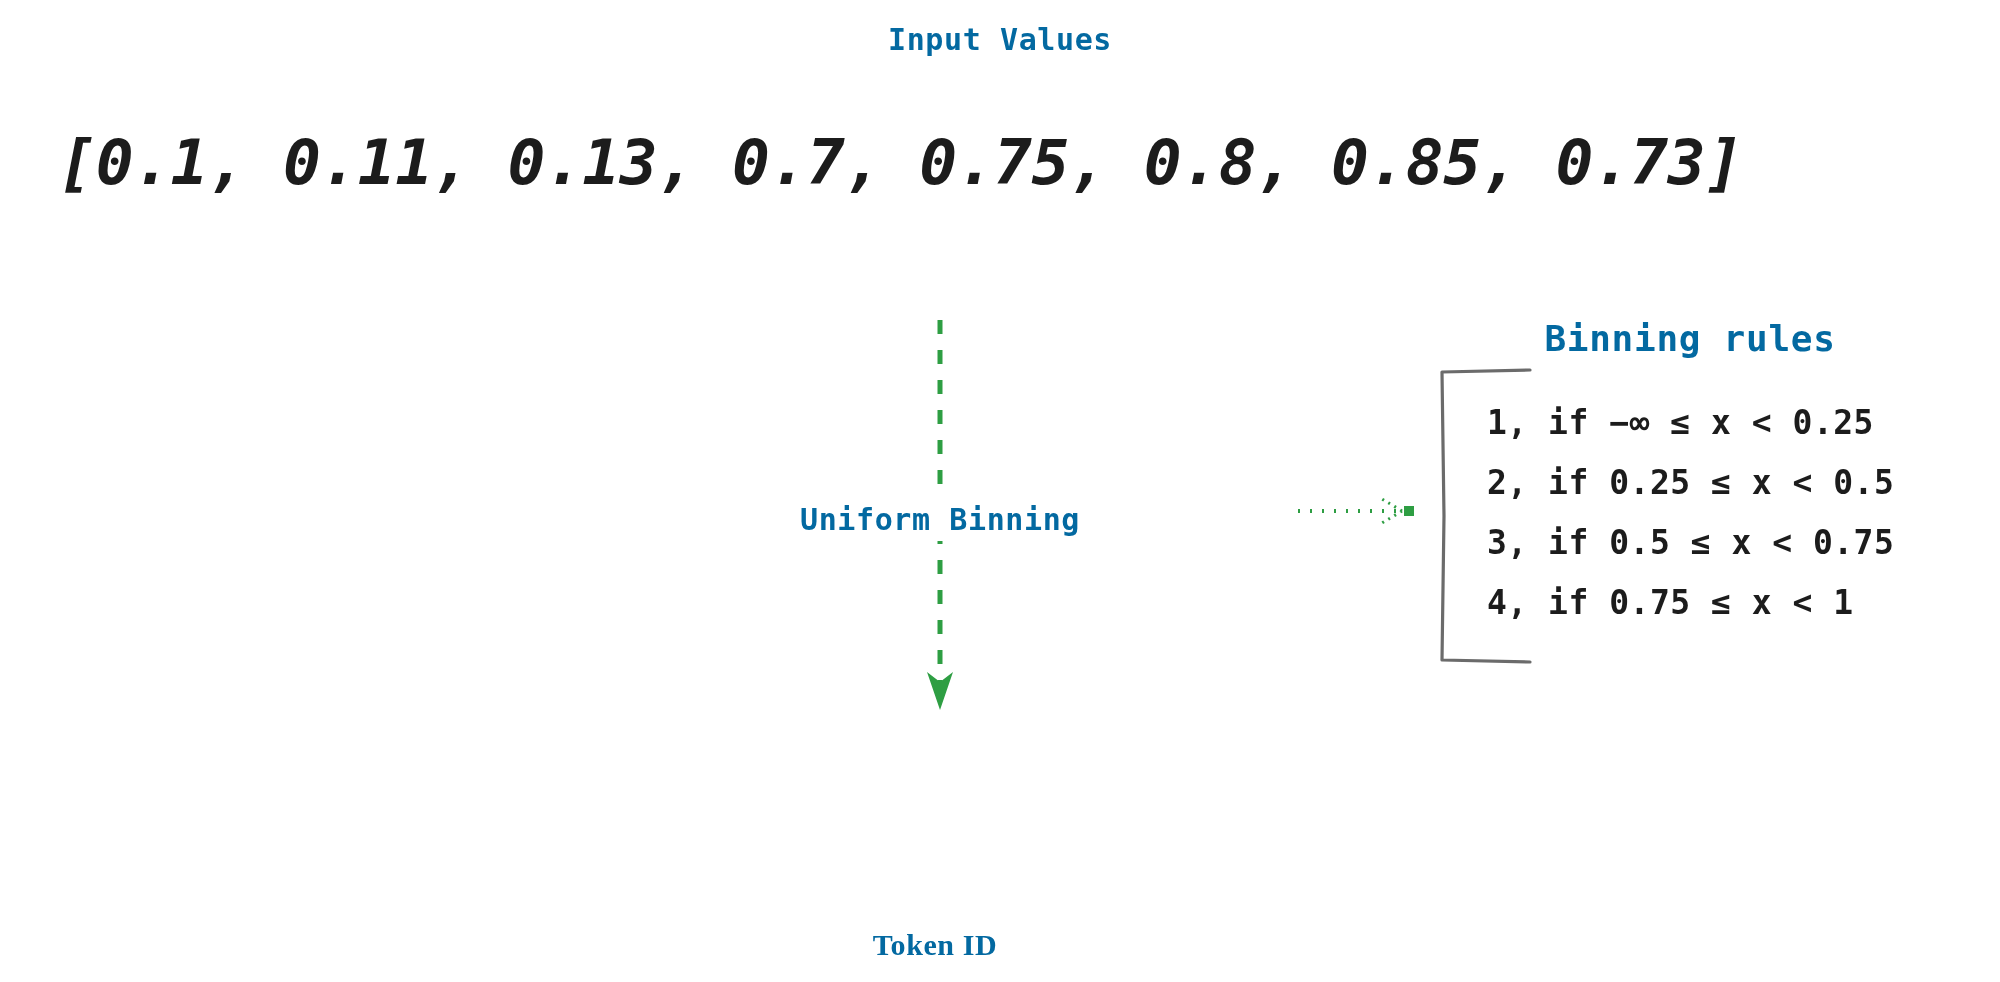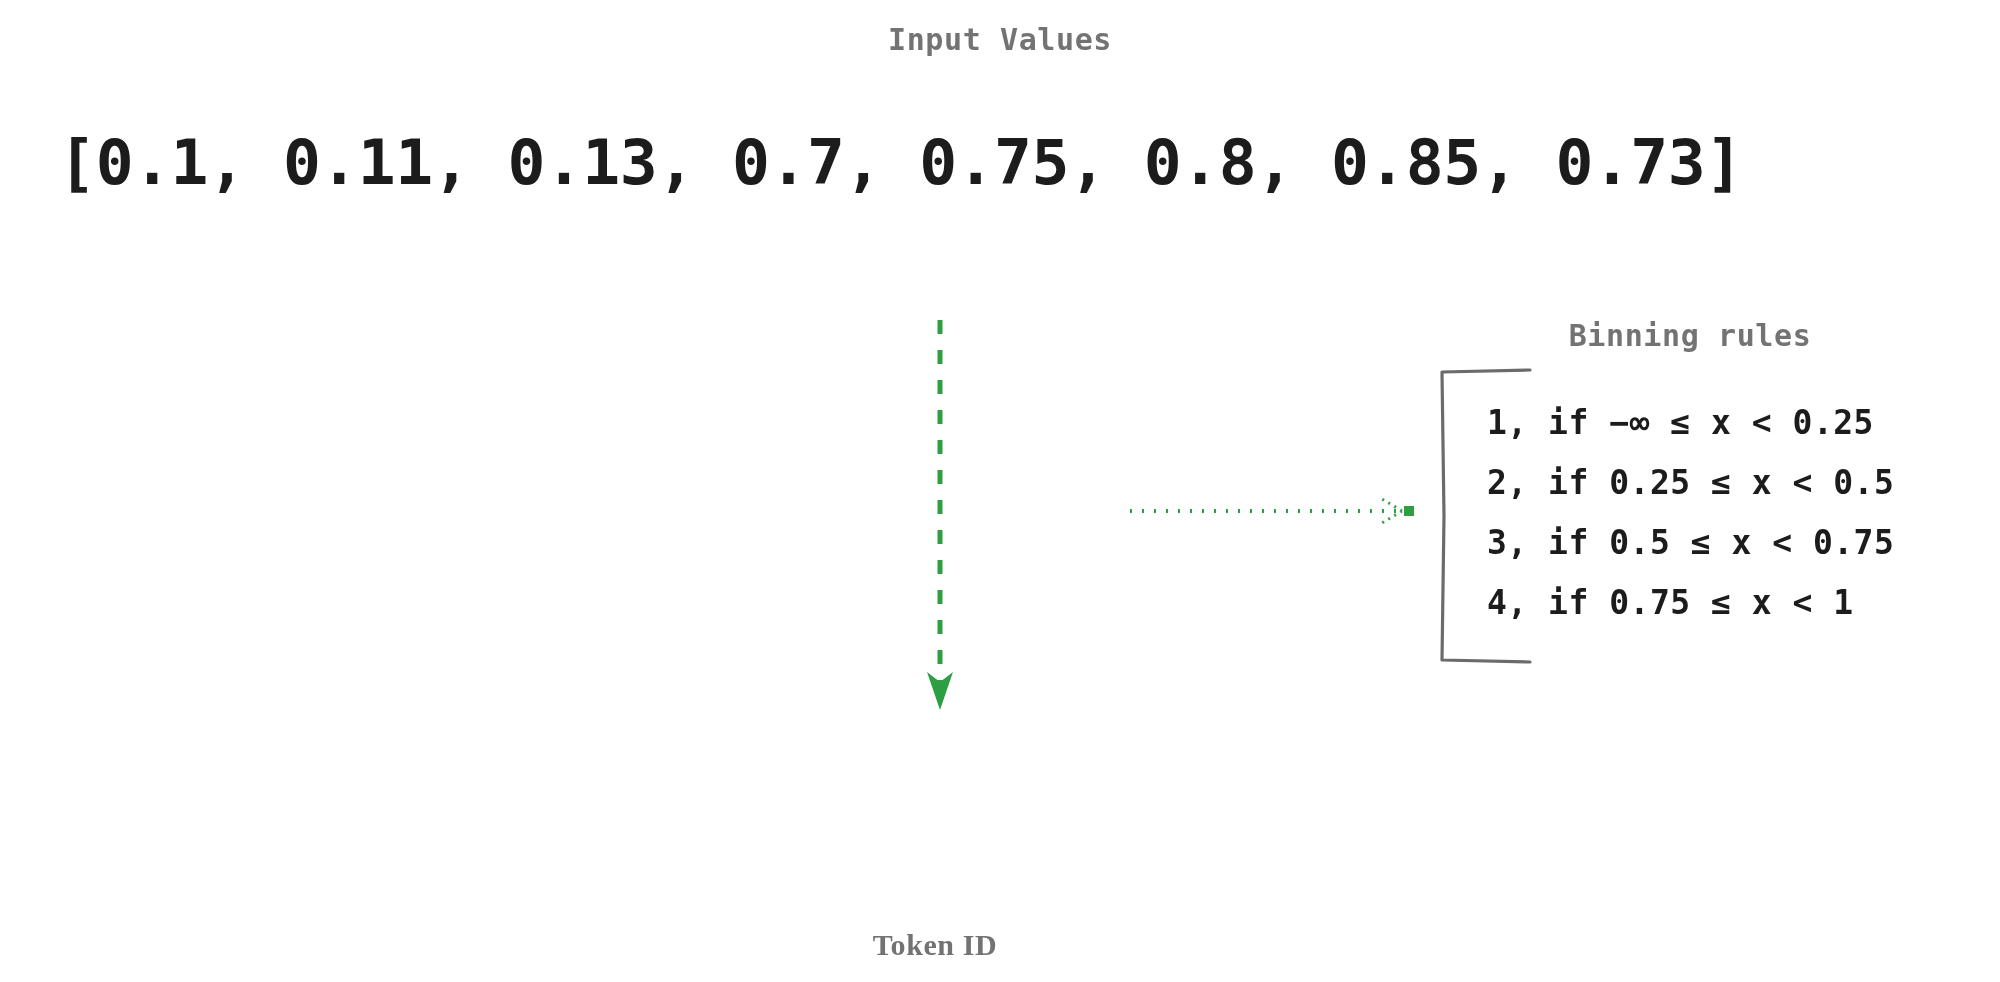--- a/index.html
+++ b/index.html
@@ -16,21 +16,21 @@
     position: relative;
     width: 2000px;
     height: 982px;
     background: #ffffff;
     overflow: hidden;
   }
 
   
   .green-label {
     position: absolute;
-    color: #737373;
+    color: #0369a1;
     font-family: "DejaVu Sans Mono", monospace;
     font-weight: bold;
     white-space: pre;
     letter-spacing: 0.02em;
   }
 
   .array-text {
     position: absolute;
     color: #1c1c1c;
     font-family: "DejaVu Sans Mono", monospace;
@@ -48,20 +48,21 @@
   }
 
   
   #input-array {
     top: 126px;
     left: 0;
     width: 1801px;
     text-align: center;
     font-size: 63px;
     letter-spacing: -0.5px;
+    font-style: italic;
   }
 
   
   #output-array {
     top: 768px;
     left: 0;
     width: 1870px;
     text-align: center;
     font-size: 63px;
     letter-spacing: 0px;
@@ -108,21 +109,21 @@
     height: 46px;
     z-index: 3;
   }
 
   
   #binning-rules-title {
     top: 318px;
     left: 1440px;
     width: 500px;
     text-align: center;
-    font-size: 30px;
+    font-size: 36px;
   }
 
   #rules-bracket {
     position: absolute;
     left: 1432px;
     top: 366px;
     width: 110px;
     height: 300px;
   }
 
@@ -153,20 +154,21 @@
 
   <div class="green-label" id="input-title">Input Values</div>
 
   <div class="array-text" id="input-array">[0.1, 0.11, 0.13, 0.7, 0.75, 0.8, 0.85, 0.73]</div>
 
   <svg id="vertical-arrow" viewBox="0 0 120 390">
     <line x1="60" y1="0" x2="60" y2="388" stroke="#2e9e43" stroke-width="5" stroke-dasharray="14 16" stroke-linecap="butt"></line>
     <path d="M 60 390 L 47 352 L 60 362 L 73 352 Z" fill="#2e9e43"></path>
   </svg>
 
+  <div class="green-label" id="uniform-binning-label">Uniform Binning</div>
 
   <svg id="dotted-connector" viewBox="0 0 300 46">
     <line x1="0" y1="23" x2="274" y2="23" stroke="#2e9e43" stroke-width="4" stroke-dasharray="2 10" stroke-linecap="butt"></line>
     <path d="M 272 23 L 252 11 M 272 23 L 252 35" stroke="#2e9e43" stroke-width="3" fill="none" stroke-dasharray="2 5" stroke-linecap="butt"></path>
     <rect x="274" y="18" width="10" height="10" fill="#2e9e43"></rect>
   </svg>
 
   <div class="green-label" id="binning-rules-title">Binning rules</div>
 
   <svg id="rules-bracket" viewBox="0 0 110 300" preserveAspectRatio="none">

